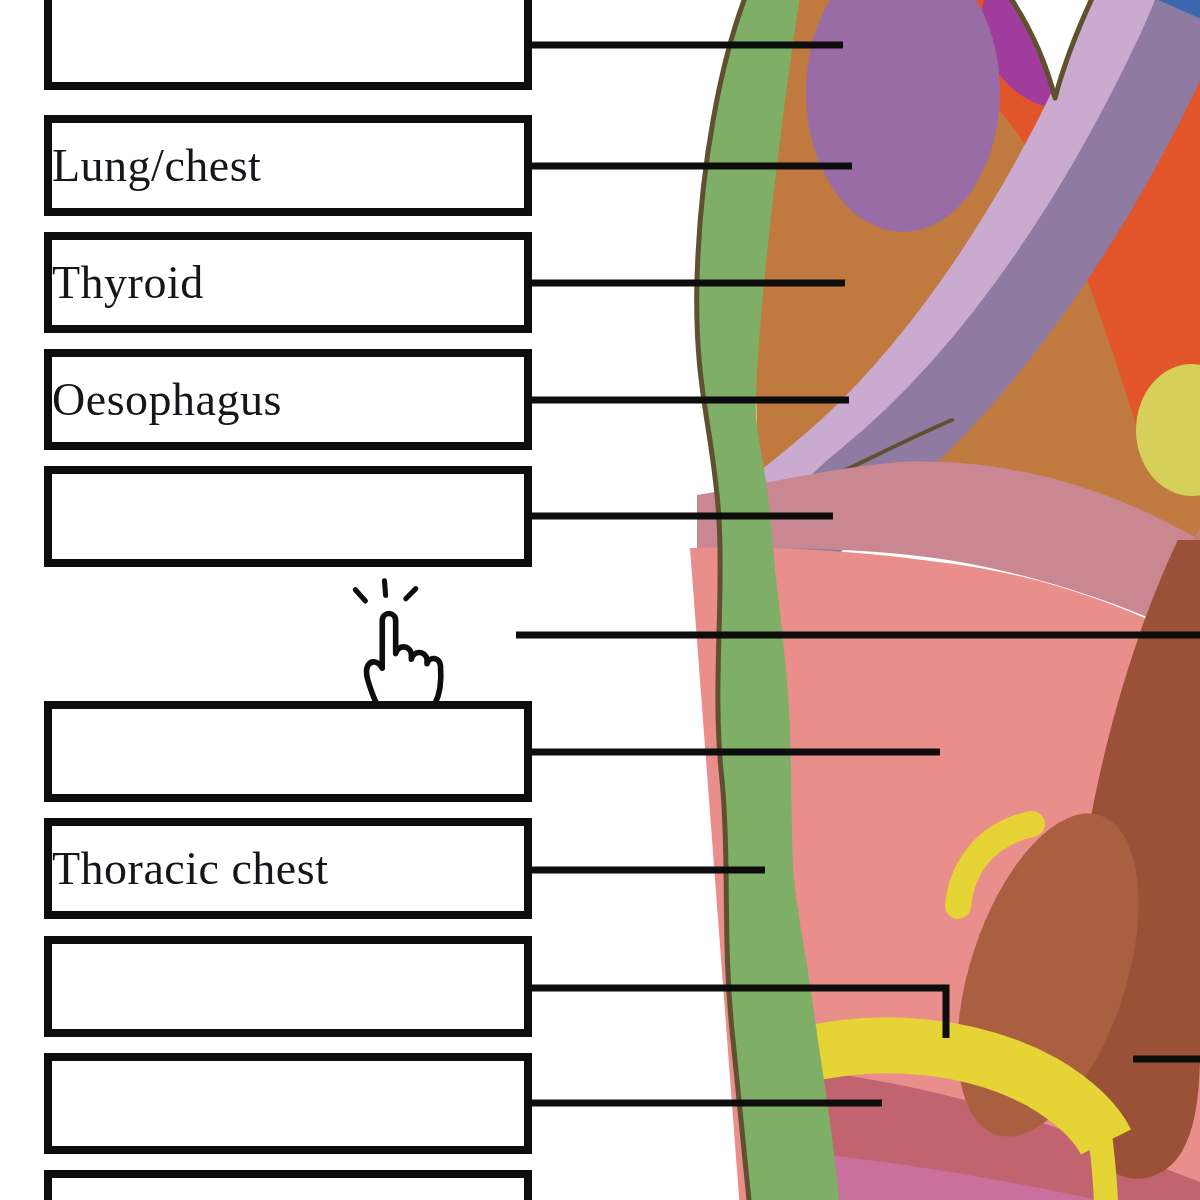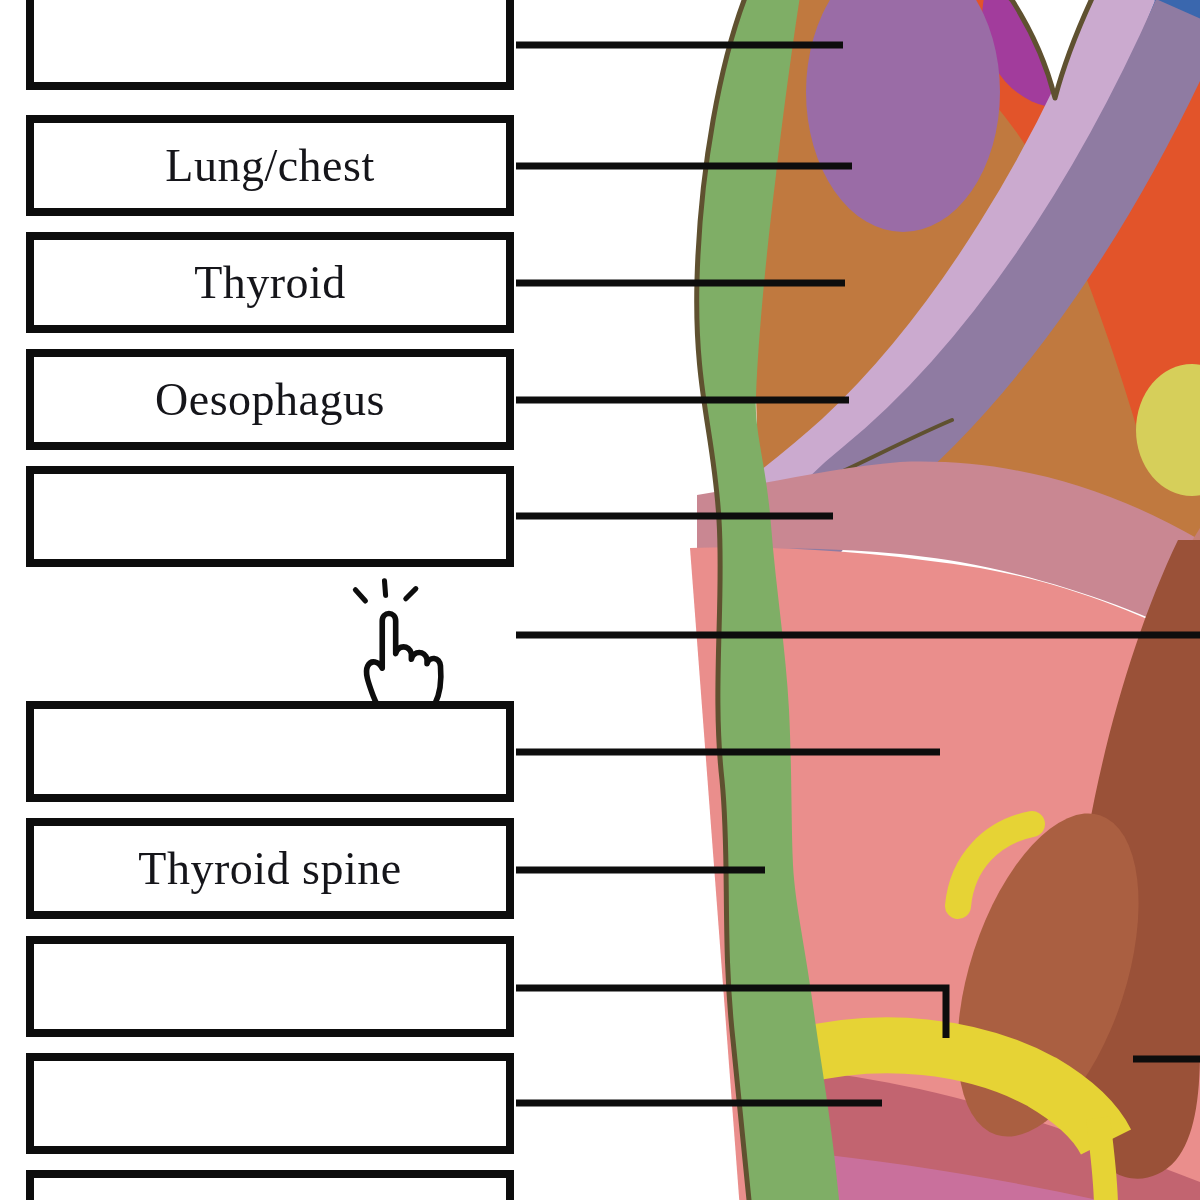--- a/index.html
+++ b/index.html
@@ -6,29 +6,28 @@
   .stage{
     position:relative;
     width:1200px;height:1200px;
     overflow:hidden;
     background:#ffffff;
     font-family:"Liberation Serif", serif;
   }
   .stage svg{position:absolute;left:0;top:0;}
   .answer-box{
     position:absolute;
-    left:26px;
+    left:44px;
     width:488px;
     height:101px;
     box-sizing:border-box;
     border:8px solid #0d0d0d;
     background:#ffffff;
     display:flex;
     align-items:center;
-    justify-content:center;
   }
   .answer-box .lbl{
     font-size:46px;
     color:#15151a;
     letter-spacing:0.5px;
     white-space:nowrap;
   }
 </style>
 </head>
 <body>
@@ -138,21 +137,21 @@
   <div class="answer-box" style="top:349px">
       <span class="lbl">Oesophagus</span>
     </div>
   <div class="answer-box" style="top:466px">
       <span class="lbl"></span>
     </div>
   <div class="answer-box" style="top:701px">
       <span class="lbl"></span>
     </div>
   <div class="answer-box" style="top:818px">
-      <span class="lbl">Thyroid spine</span>
+      <span class="lbl">Thoracic chest</span>
     </div>
   <div class="answer-box" style="top:936px">
       <span class="lbl"></span>
     </div>
   <div class="answer-box" style="top:1053px">
       <span class="lbl"></span>
     </div>
   <div class="answer-box" style="top:1170px">
       <span class="lbl"></span>
     </div>

